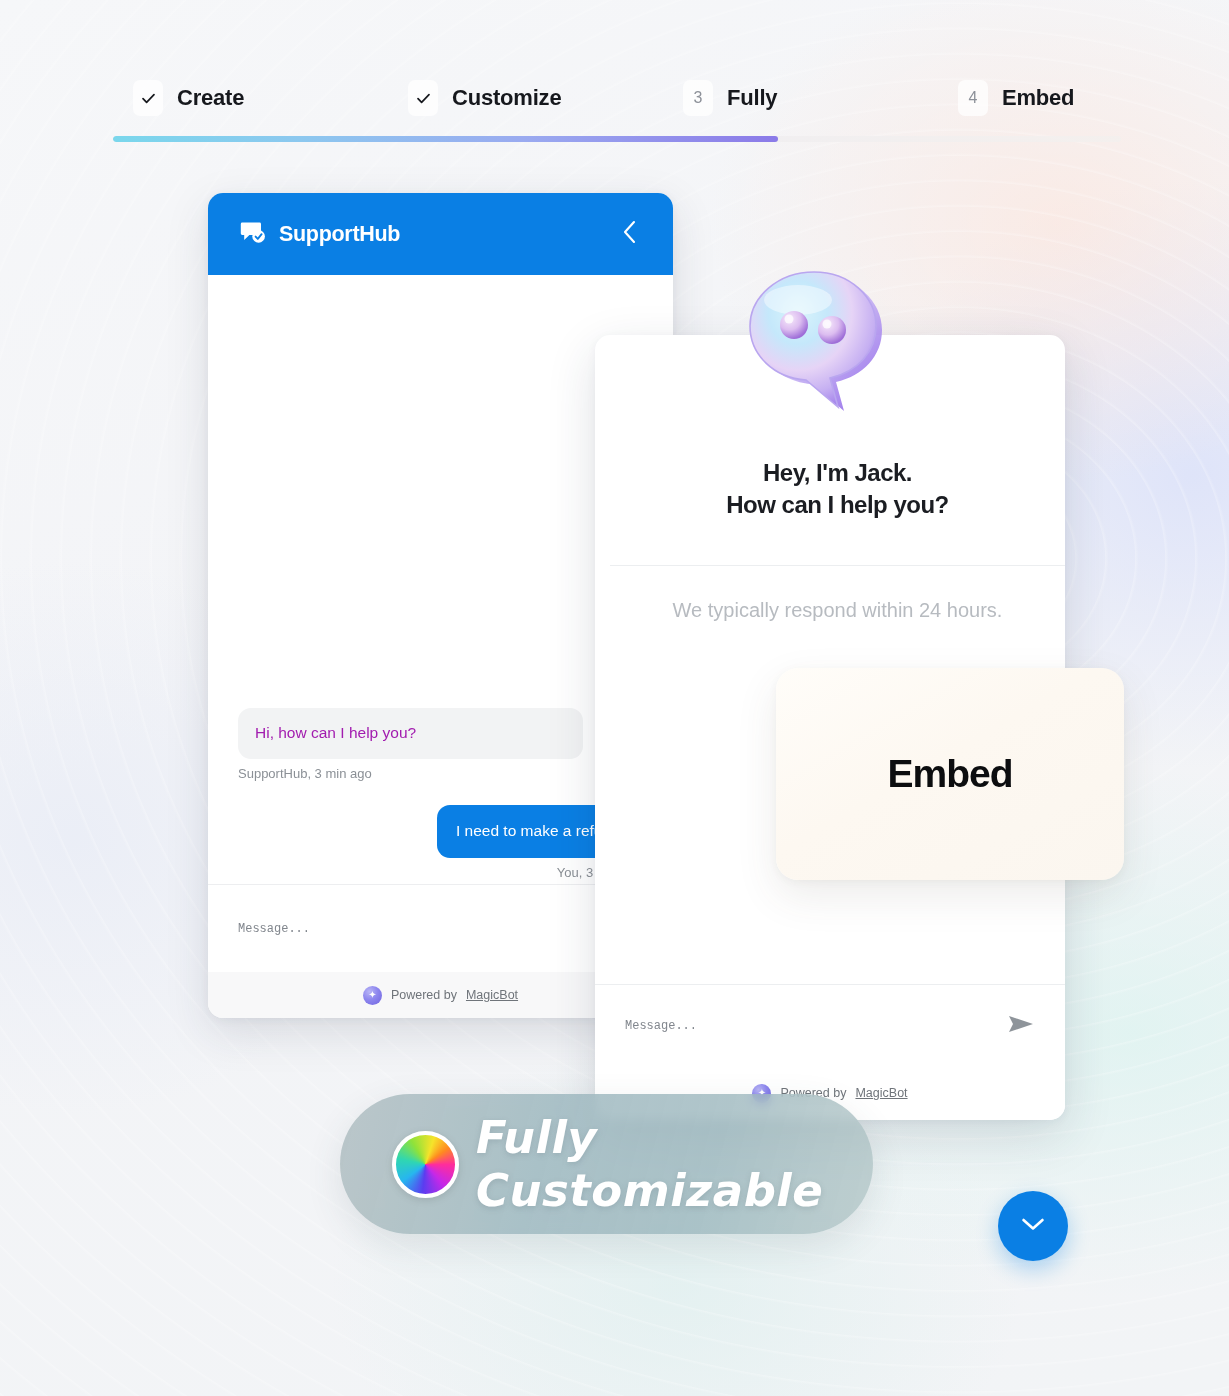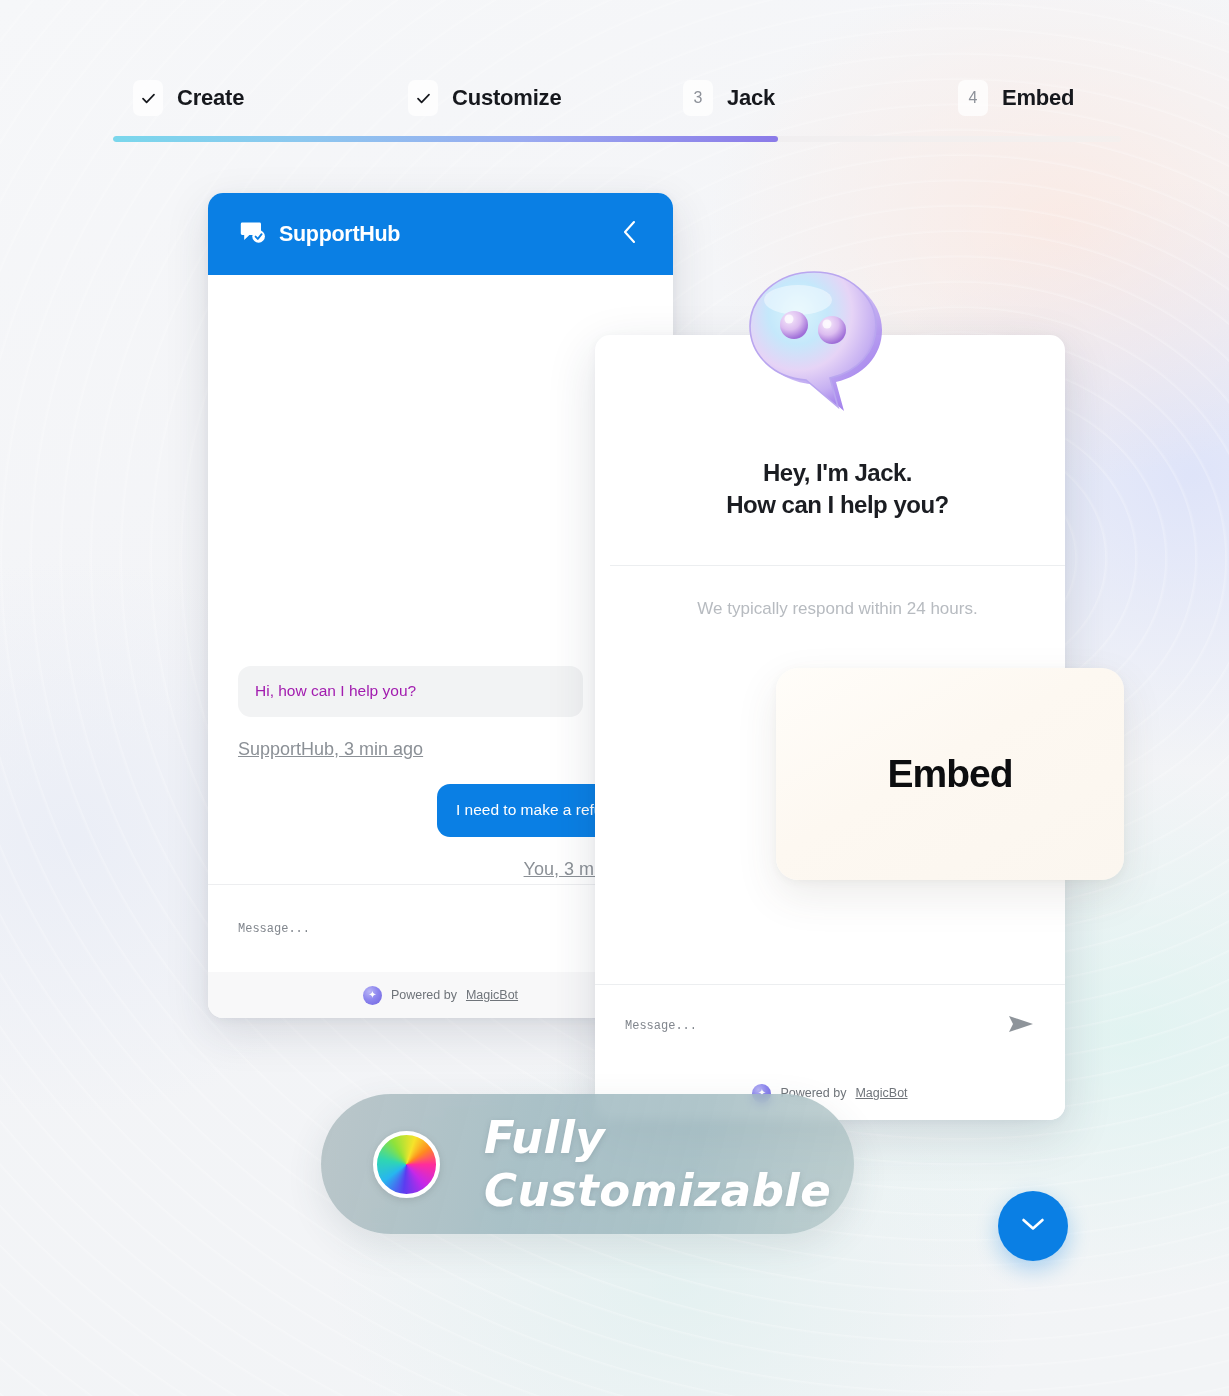--- a/index.html
+++ b/index.html
@@ -151,24 +151,23 @@
     background: #f2f3f4;
   }
   .bubble.me {
     background: #0a7fe4;
     color: #ffffff;
     max-width: none;
     white-space: nowrap;
     padding: 15px 19px;
   }
   .meta {
-    font-size: 18px;
+    font-size: 13px;
     color: #8b9096;
-    margin-top: 22px;
-    text-decoration: underline;
+    margin-top: 7px;
   }
   .reaction {
     width: 53px;
     height: 44px;
     border-radius: 11px;
     background: #f2f3f4;
     display: flex;
     align-items: center;
     justify-content: center;
     font-size: 24px;
@@ -246,21 +245,21 @@
     letter-spacing: -0.5px;
   }
   .greet-divider {
     margin-top: 44px;
     height: 1px;
     background: #eceef0;
   }
   .greet-sub {
     text-align: center;
     padding-top: 33px;
-    font-size: 17px;
+    font-size: 20px;
     color: #b7bbc0;
   }
   .greet-fill { flex: 1; }
   .greet-composer {
     height: 82px;
     border-top: 1px solid #eceef0;
     display: flex;
     align-items: center;
     padding: 0 30px;
     flex: none;
@@ -320,30 +319,30 @@
   .embed-url {
     font-size: 27px;
     font-weight: 700;
     color: #8a8a87;
     letter-spacing: -0.4px;
   }
 
   
   .pill {
     position: absolute;
-    left: 321px;
+    left: 340px;
     top: 1094px;
     width: 533px;
     height: 140px;
     border-radius: 70px;
     background: linear-gradient(105deg, rgba(171,186,189,0.80) 0%, rgba(150,178,186,0.78) 38%, rgba(148,177,184,0.74) 68%, rgba(170,191,192,0.70) 100%);
     backdrop-filter: blur(6px);
     display: flex;
     align-items: center;
-    gap: 44px;
+    gap: 17px;
     padding-left: 52px;
     box-shadow: 0 12px 36px rgba(60,80,90,0.12);
   }
   .color-wheel {
     width: 67px;
     height: 67px;
     border-radius: 50%;
     flex: none;
     background: conic-gradient(from 90deg,
       #ff2d9b 0deg, #c628e8 48deg, #5a3df0 96deg,
@@ -399,21 +398,21 @@
       <span class="step-marker">
         <svg width="17" height="17" viewBox="0 0 17 17">
             <path d="M3 8.6 L6.6 12.4 L14 4.6" fill="none" stroke="#16181d" stroke-width="1.7" stroke-linecap="round" stroke-linejoin="round"></path>
           </svg>
       </span>
       <span class="step-label">Customize</span>
     </div>
 
     <div class="step" style="left:570px">
       <span class="step-marker">3</span>
-      <span class="step-label">Jack</span>
+      <span class="step-label">Fully</span>
     </div>
 
     <div class="step" style="left:845px">
       <span class="step-marker">4</span>
       <span class="step-label">Embed</span>
     </div>
   </div>
 
   <div class="progress-track">
     <div class="progress-fill" id="progress-fill" style="width: 66%;"></div>

